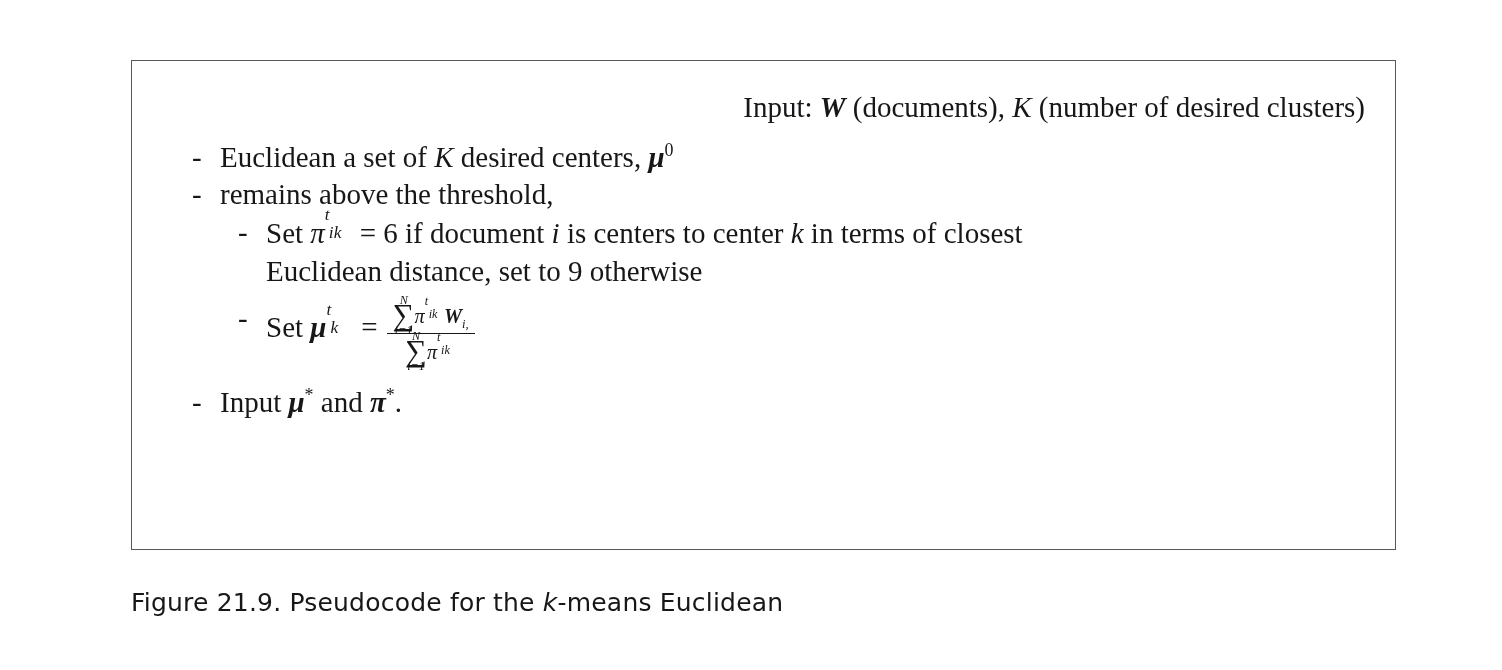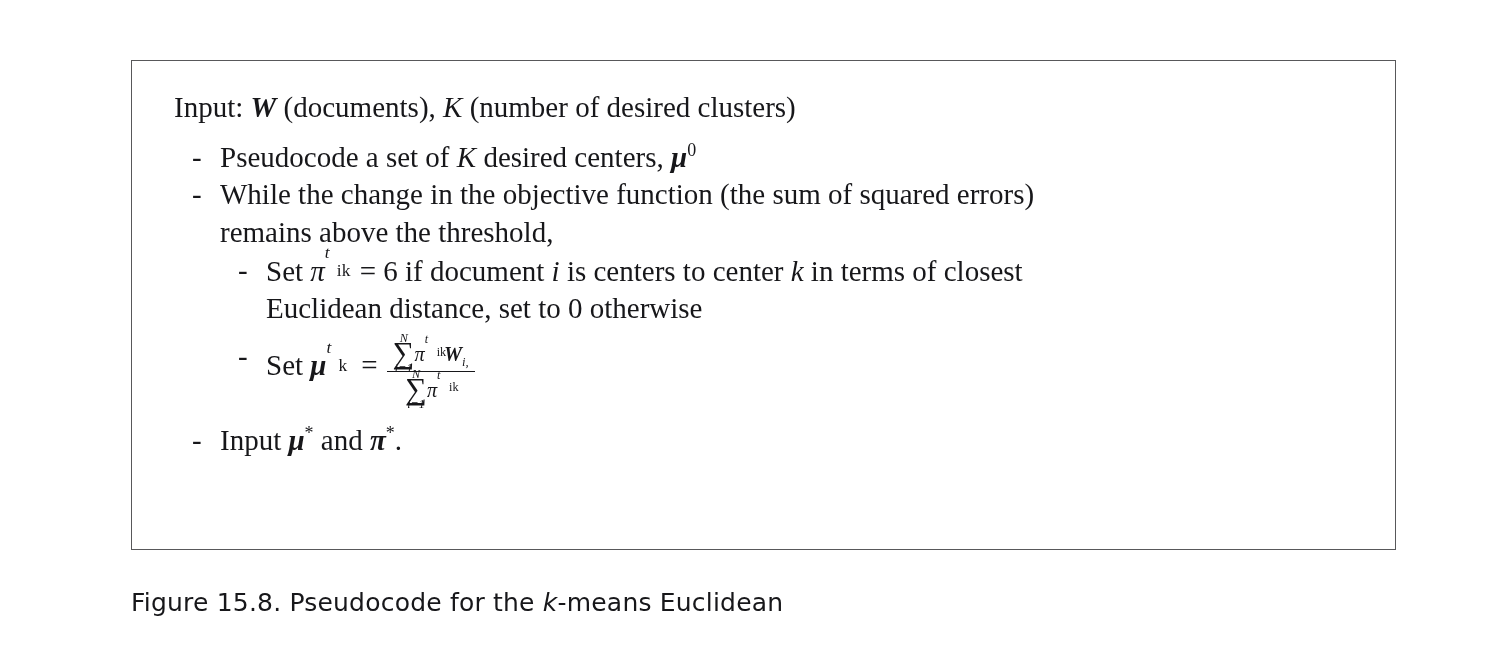--- a/index.html
+++ b/index.html
@@ -35,20 +35,21 @@
   }
   .line {
     font-family: "Liberation Serif", serif;
     font-size: 29px;
     line-height: 1.30;
     color: #17171a;
     white-space: nowrap;
   }
   .input-line {
     margin-bottom: 12px;
+    text-align: right;
   }
   .lvl1 {
     margin-left: 46px;
     position: relative;
     white-space: normal;
     max-width: 1130px;
   }
   .lvl2 {
     margin-left: 92px;
     position: relative;
@@ -94,23 +95,24 @@
   }
   .subsup .sp {
     position: absolute;
     left: 0;
     top: -0.62em;
     font-size: 0.60em;
     font-style: italic;
   }
   .subsup .sb {
     position: absolute;
-    left: 12px;
+    left: 4px;
     top: 0.42em;
     font-size: 0.60em;
+    font-style: italic;
   }
   
   .frac {
     display: inline-block;
     vertical-align: -1.05em;
     text-align: center;
     font-size: 0.70em;
     line-height: 1.05;
     margin: 0 2px;
   }
@@ -187,42 +189,41 @@
       <div class="line input-line">
         <span>Input:</span>
         <span class="vecbold">W</span>
         <span>(documents),</span>
         <i class="var">K</i>
         <span>(number of desired clusters)</span>
       </div>
 
       <div class="line lvl1">
         <span class="dash">-</span>
-        <span>Pseudocode a set of</span>
+        <span>Euclidean a set of</span>
         <i class="var">K</i>
         <span>desired centers,</span>
         <b class="bold-it">μ</b><sup class="sm">0</sup>
       </div>
 
       <div class="line lvl1">
         <span class="dash">-</span>
-        <span>While the change in the objective function (the sum of squared errors)</span>
         <span class="wrap-indent">remains above the threshold,</span>
       </div>
 
       <div class="line lvl2">
         <span class="dash">-</span>
         <span>Set</span>
         <i>π</i><span class="subsup"><span class="sp">t</span><span class="sb">ik</span></span>
         <span>= 6 if document</span>
         <i class="var">i</i>
         <span>is centers to center</span>
         <i class="var">k</i>
         <span>in terms of closest</span>
-        <span class="wrap-indent">Euclidean distance, set to 0 otherwise</span>
+        <span class="wrap-indent">Euclidean distance, set to 9 otherwise</span>
       </div>
 
       <div class="line lvl2" style="margin-top:10px;">
         <span class="dash">-</span>
         <span>Set</span>
         <b class="bold-it">μ</b><span class="subsup"><span class="sp">t</span><span class="sb">k</span></span>
         <span>=</span>
         <span class="frac">
           <span class="num">
             <span class="sigma"><span class="lim-top">N</span><span>∑</span><span class="lim-bot">i=1</span></span><i>π</i><span class="subsup"><span class="sp">t</span><span class="sb">ik</span></span><b class="bold-it">W</b><sub class="sm">i,</sub>
@@ -238,16 +239,16 @@
         <span>Input</span>
         <b class="bold-it">μ</b><sup class="sm">*</sup>
         <span>and</span>
         <b class="bold-it">π</b><sup class="sm">*</sup><span>.</span>
       </div>
 
     </div>
   </div>
 
   <div class="caption">
-    <span>Figure 15.8. Pseudocode for the </span><i>k</i><span>-means Euclidean</span>
+    <span>Figure 21.9. Pseudocode for the </span><i>k</i><span>-means Euclidean</span>
   </div>
 
 </div>
 
 </body></html>

